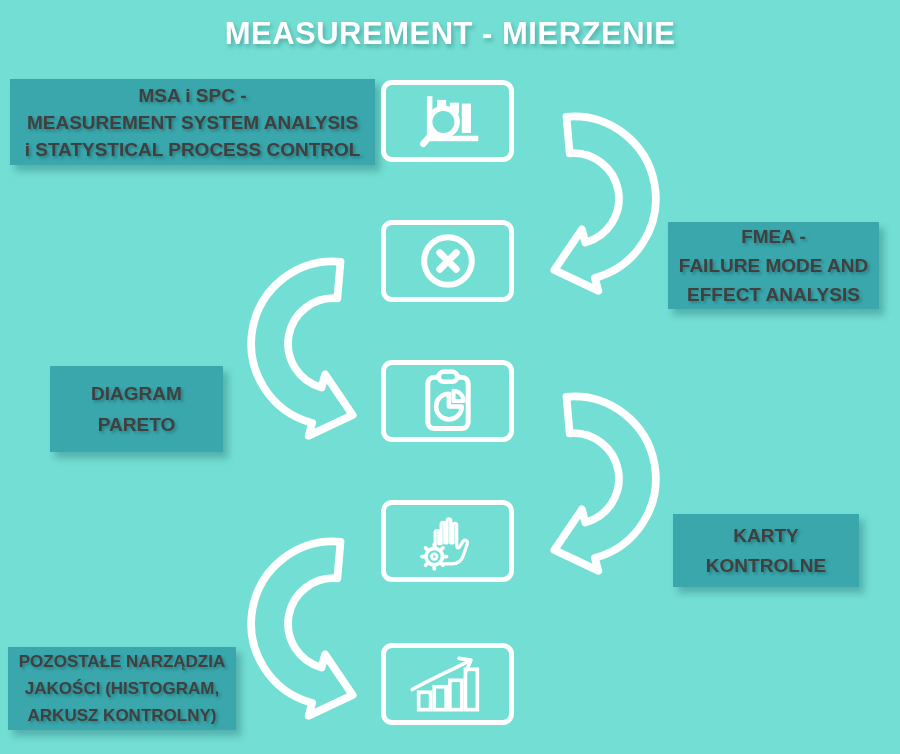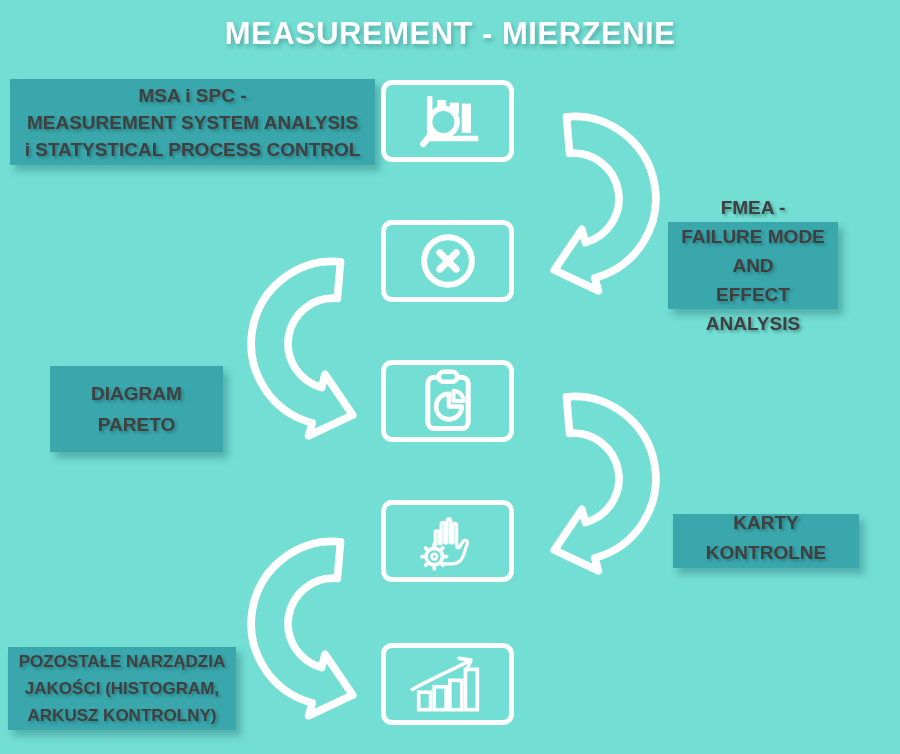--- a/index.html
+++ b/index.html
@@ -22,25 +22,25 @@
     position:absolute;background:var(--label-box,#39a7ac);
     display:flex;align-items:center;justify-content:center;text-align:center;
     box-shadow:5px 6px 7px rgba(25,95,100,.35);
   }
   .label-text{
     white-space:pre-line;color:#404040;font-weight:700;
     text-shadow:2px 2px 3px rgba(25,88,92,.5);
   }
   #label-msa-spc{left:10px;top:79px;width:365px;height:86px;}
   #label-msa-spc .label-text{font-size:19px;line-height:27px;}
-  #label-fmea{left:668px;top:222px;width:170px;height:87px;}
+  #label-fmea{left:668px;top:222px;width:211px;height:87px;}
   #label-fmea .label-text{font-size:19px;line-height:29px;}
   #label-pareto{left:50px;top:366px;width:173px;height:86px;}
   #label-pareto .label-text{font-size:19px;line-height:31px;}
-  #label-karty{left:673px;top:514px;width:186px;height:54px;align-items:flex-end;}
+  #label-karty{left:673px;top:514px;width:186px;height:73px;}
   #label-karty .label-text{font-size:19px;line-height:30px;}
   #label-pozostale{left:8px;top:647px;width:228px;height:83px;}
   #label-pozostale .label-text{font-size:17px;line-height:27px;}
   .icon-box{
     position:absolute;left:381px;width:133px;height:82px;box-sizing:border-box;
     border:5px solid var(--foreground,#fff);border-radius:11px;
     display:flex;align-items:center;justify-content:center;
   }
   #icon-box-1{top:80px;}
   #icon-box-2{top:220px;}

